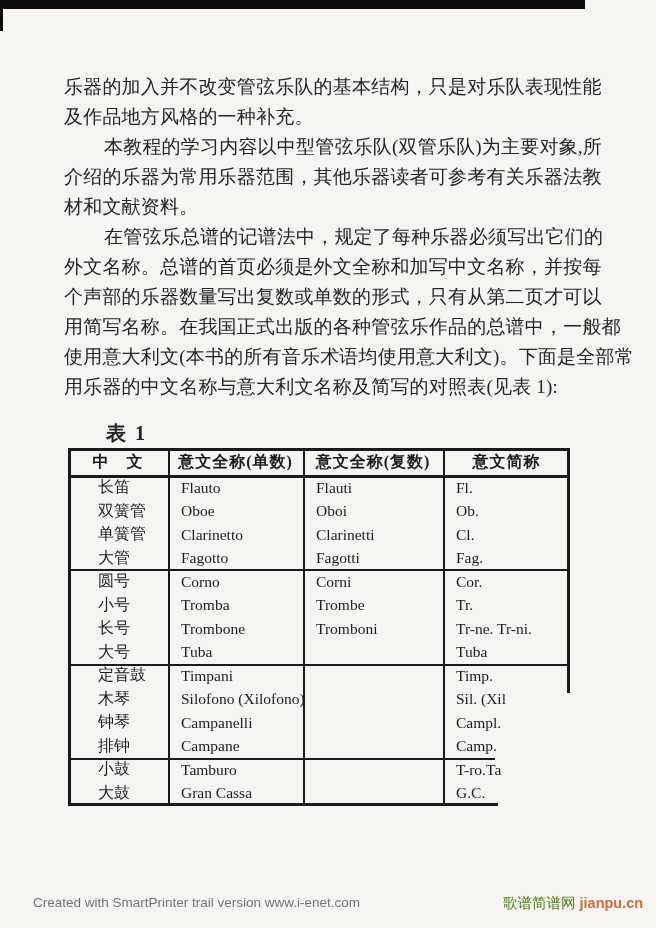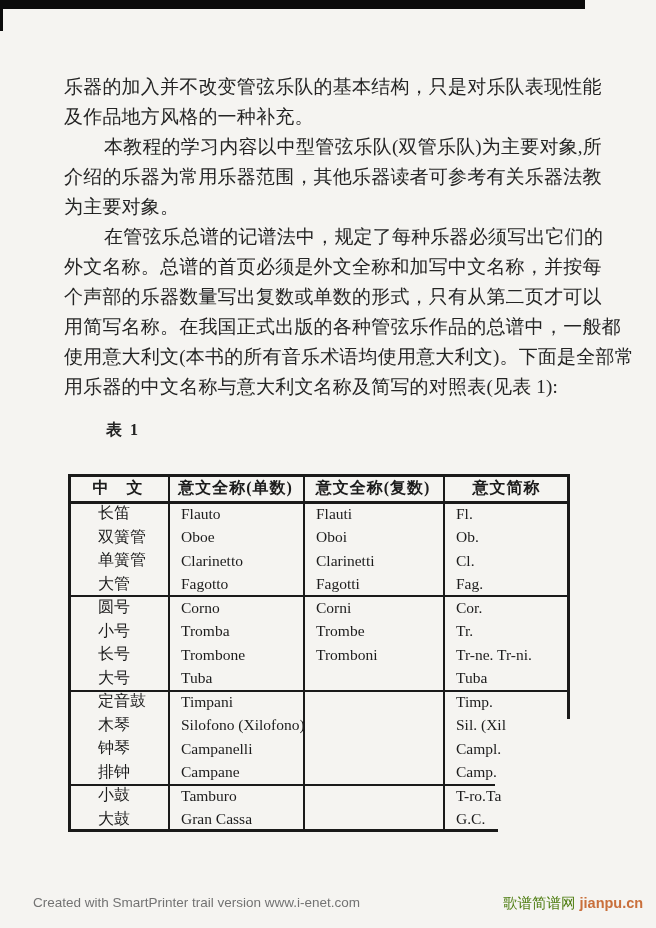--- a/index.html
+++ b/index.html
@@ -19,26 +19,26 @@
   .text-block{
     position:absolute;left:64px;top:72px;width:534px;
   }
   .t-line{
     height:30px;line-height:30px;font-size:19px;white-space:nowrap;
     letter-spacing:0.2px;color:#242424;font-family:Liberation Serif, serif;
   }
   .t-line.indent{padding-left:40px;}
   
   .tbl-caption{
-    position:absolute;left:106px;top:420px;font-size:16px;font-weight:bold;
+    position:absolute;left:106px;top:420px;font-size:20px;font-weight:bold;
     color:#242424;letter-spacing:2px;
   }
   
   .tbl{
-    position:absolute;left:68px;top:448px;width:502px;height:358px;margin-top:26px;
+    position:absolute;left:68px;top:448px;width:502px;height:358px;
   }
   .tbl-grid{
     position:absolute;left:0;top:0;width:502px;height:358px;
     display:grid;
     grid-template-columns:100px 135px 140px 127px;
     grid-template-rows:28px repeat(14,23.5px);
   }
   .cell{
     display:flex;align-items:center;overflow:hidden;white-space:nowrap;
     color:#1c1c1c;
@@ -80,21 +80,21 @@
 <body>
 
 <div class="scan-bar"></div>
 <div class="scan-tick"></div>
 
 <div class="text-block">
   <div class="t-line">乐器的加入并不改变管弦乐队的基本结构，只是对乐队表现性能</div>
   <div class="t-line">及作品地方风格的一种补充。</div>
   <div class="t-line indent">本教程的学习内容以中型管弦乐队(双管乐队)为主要对象,所</div>
   <div class="t-line">介绍的乐器为常用乐器范围，其他乐器读者可参考有关乐器法教</div>
-  <div class="t-line">为主要对象。</div>
+  <div class="t-line">材和文献资料。</div>
   <div class="t-line indent">在管弦乐总谱的记谱法中，规定了每种乐器必须写出它们的</div>
   <div class="t-line">外文名称。总谱的首页必须是外文全称和加写中文名称，并按每</div>
   <div class="t-line">个声部的乐器数量写出复数或单数的形式，只有从第二页才可以</div>
   <div class="t-line">用简写名称。在我国正式出版的各种管弦乐作品的总谱中，一般都</div>
   <div class="t-line">使用意大利文(本书的所有音乐术语均使用意大利文)。下面是全部常</div>
   <div class="t-line">用乐器的中文名称与意大利文名称及简写的对照表(见表 1):</div>
 </div>
 
 <div class="tbl-caption">表 1</div>
 

